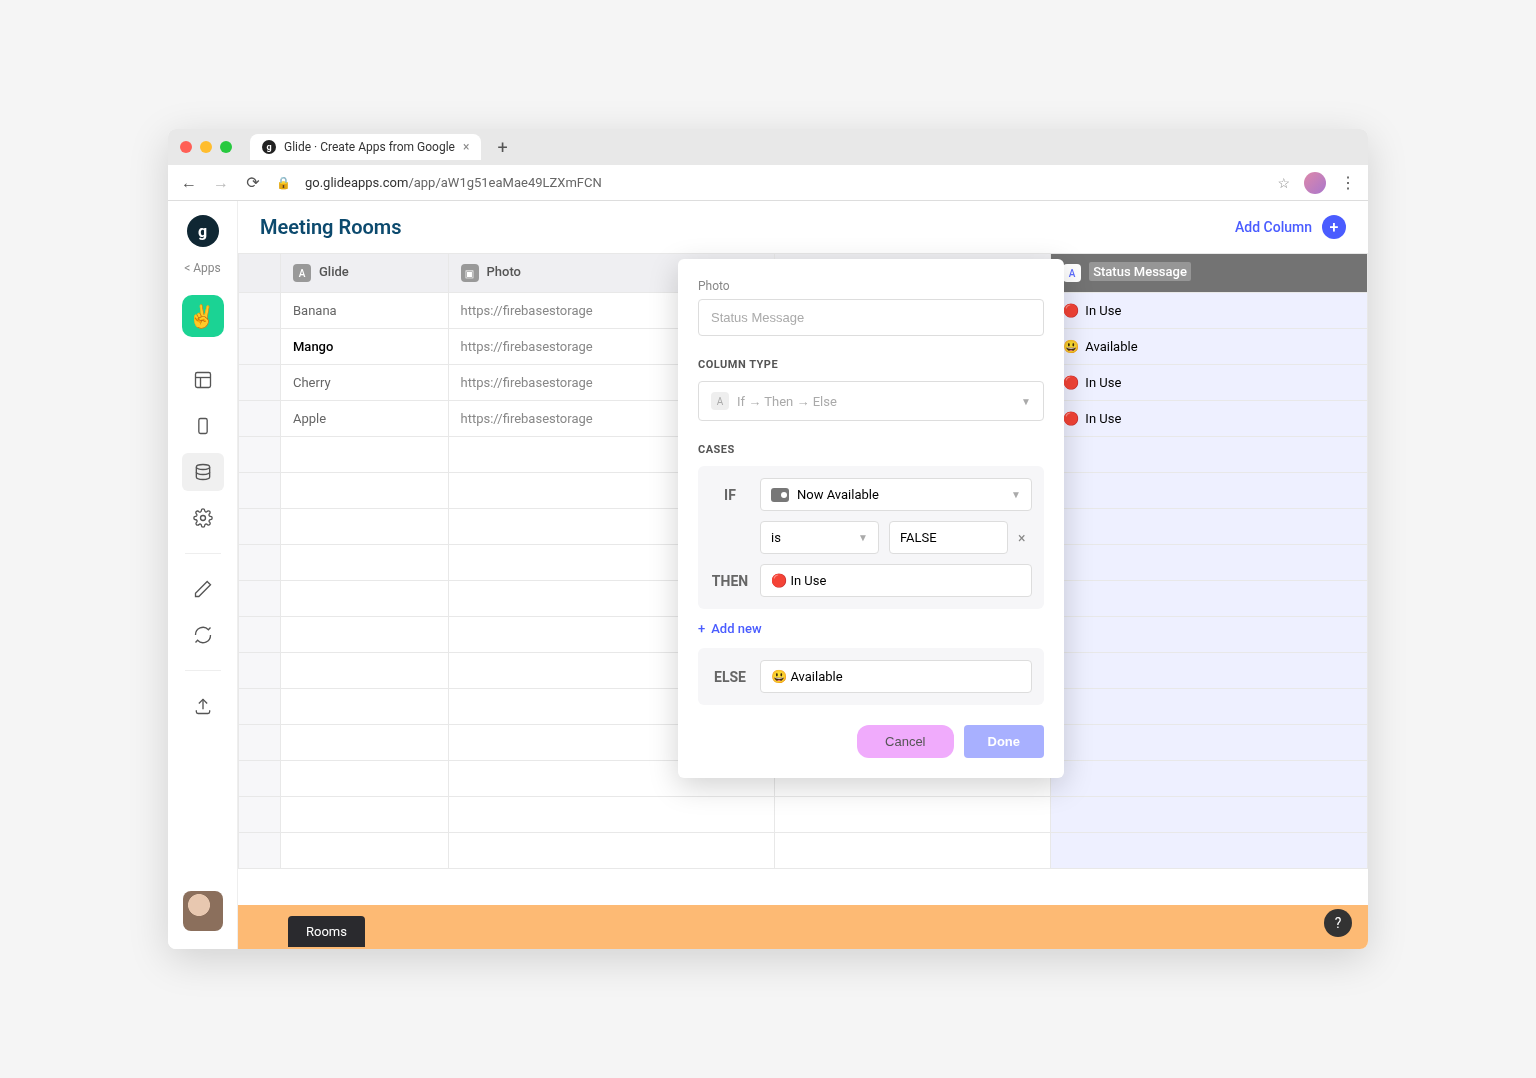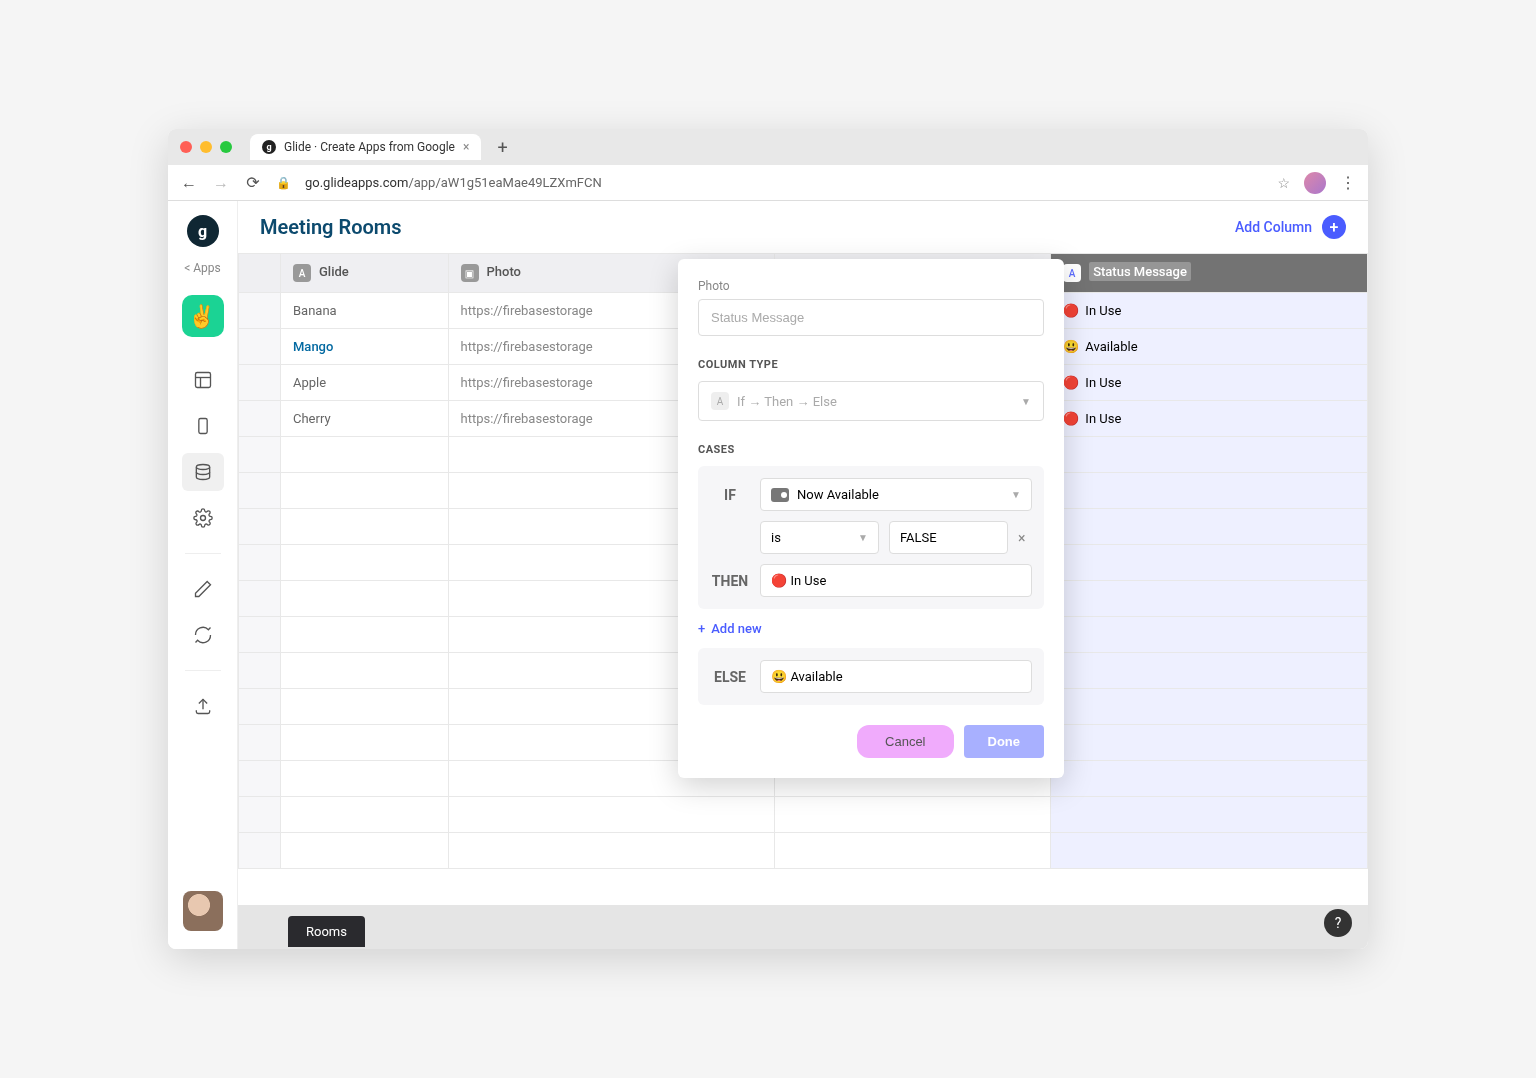--- a/index.html
+++ b/index.html
@@ -45,26 +45,26 @@
 .table-wrap { flex: 1; overflow: hidden; position: relative; }
 table { border-collapse: collapse; width: 100%; }
 th, td { border: 1px solid #e8e8e8; padding: 10px 12px; font-size: 13px; text-align: left; height: 36px;}
 th { background: #efeff2; color: #555; font-weight: 500; }
 th .col-icon { display: inline-flex; width: 18px; height: 18px; background: #999; border-radius: 4px; color: #fff; margin-right: 8px; align-items: center; justify-content: center; font-size: 10px; vertical-align: middle;}
 th.status-col { background: #737373; color: #fff; }
 th.status-col .col-icon { background: #fff; color: #5d6dff; }
 th.status-col span.label-text { background: rgba(255,255,255,0.25); padding: 2px 4px; border-radius: 2px; }
 td.row-head { background: #f7f7f9; width: 40px; }
 td.name-cell { color: #666; }
-td.name-cell.selected { color: #0369a1; font-weight: 500; }
+td.name-cell.selected { color: #000000; font-weight: 500; }
 td.photo-cell { color: #888; }
 td.status-cell { background: #eef0ff; }
 td.empty-status { background: #eef0ff; }
 .emoji { margin-right: 6px; }
-.footer-tabs { background: #e5e5e5; height: 44px; display: flex; align-items: center; padding-left: 50px; }
+.footer-tabs { background: #fdba74; height: 44px; display: flex; align-items: center; padding-left: 50px; }
 .tab-btn { background: #2a2a2e; color: #fff; padding: 8px 18px; font-size: 13px; border-radius: 4px 4px 0 0; margin-top: 8px;}
 .help-btn { position: absolute; right: 16px; bottom: 12px; width: 28px; height: 28px; background: #333; color: #fff; border-radius: 50%; display: flex; align-items: center; justify-content: center; font-size: 14px; cursor:pointer;}
 
 .popover { position: absolute; top: 58px; left: 440px; width: 386px; background: #fff; border-radius: 6px; box-shadow: 0 8px 30px rgba(0,0,0,0.18); padding: 20px; z-index: 10; }
 .pop-label { font-size: 12px; color: #888; margin-bottom: 6px; }
 .pop-input { width: 100%; border: 1px solid #ddd; border-radius: 4px; padding: 10px 12px; font-size: 13px; color: #888; }
 .pop-input::placeholder { color: #aaa; }
 .pop-section { font-size: 11px; font-weight: 700; color: #555; margin: 22px 0 10px; letter-spacing: 0.5px; }
 .pop-select { width: 100%; border: 1px solid #ddd; border-radius: 4px; padding: 10px 12px; font-size: 13px; color: #aaa; display: flex; align-items: center; justify-content: space-between; cursor:pointer; background:#fff;}
 .pop-select .sel-icon { width: 18px; height: 18px; background: #eee; border-radius: 4px; margin-right: 8px; display:inline-flex; align-items:center; justify-content:center; font-size:10px; color:#aaa;}
@@ -198,28 +198,28 @@
               </tr>
               <tr>
                 <td class="row-head"></td>
       <td class="name-cell selected">Mango</td>
       <td class="photo-cell">https://firebasestorage</td>
       <td></td>
       <td class="status-cell"><span class="emoji">😃</span>Available</td>
               </tr>
               <tr>
                 <td class="row-head"></td>
+      <td class="name-cell ">Cherry</td>
+      <td class="photo-cell">https://firebasestorage</td>
+      <td></td>
+      <td class="status-cell"><span class="emoji">🔴</span>In Use</td>
+              </tr>
+              <tr>
+                <td class="row-head"></td>
       <td class="name-cell ">Apple</td>
-      <td class="photo-cell">https://firebasestorage</td>
-      <td></td>
-      <td class="status-cell"><span class="emoji">🔴</span>In Use</td>
-              </tr>
-              <tr>
-                <td class="row-head"></td>
-      <td class="name-cell ">Cherry</td>
       <td class="photo-cell">https://firebasestorage</td>
       <td></td>
       <td class="status-cell"><span class="emoji">🔴</span>In Use</td>
               </tr>
               <tr>
                 <td class="row-head"></td>
       <td></td>
       <td></td>
       <td></td>
       <td class="empty-status"></td>

